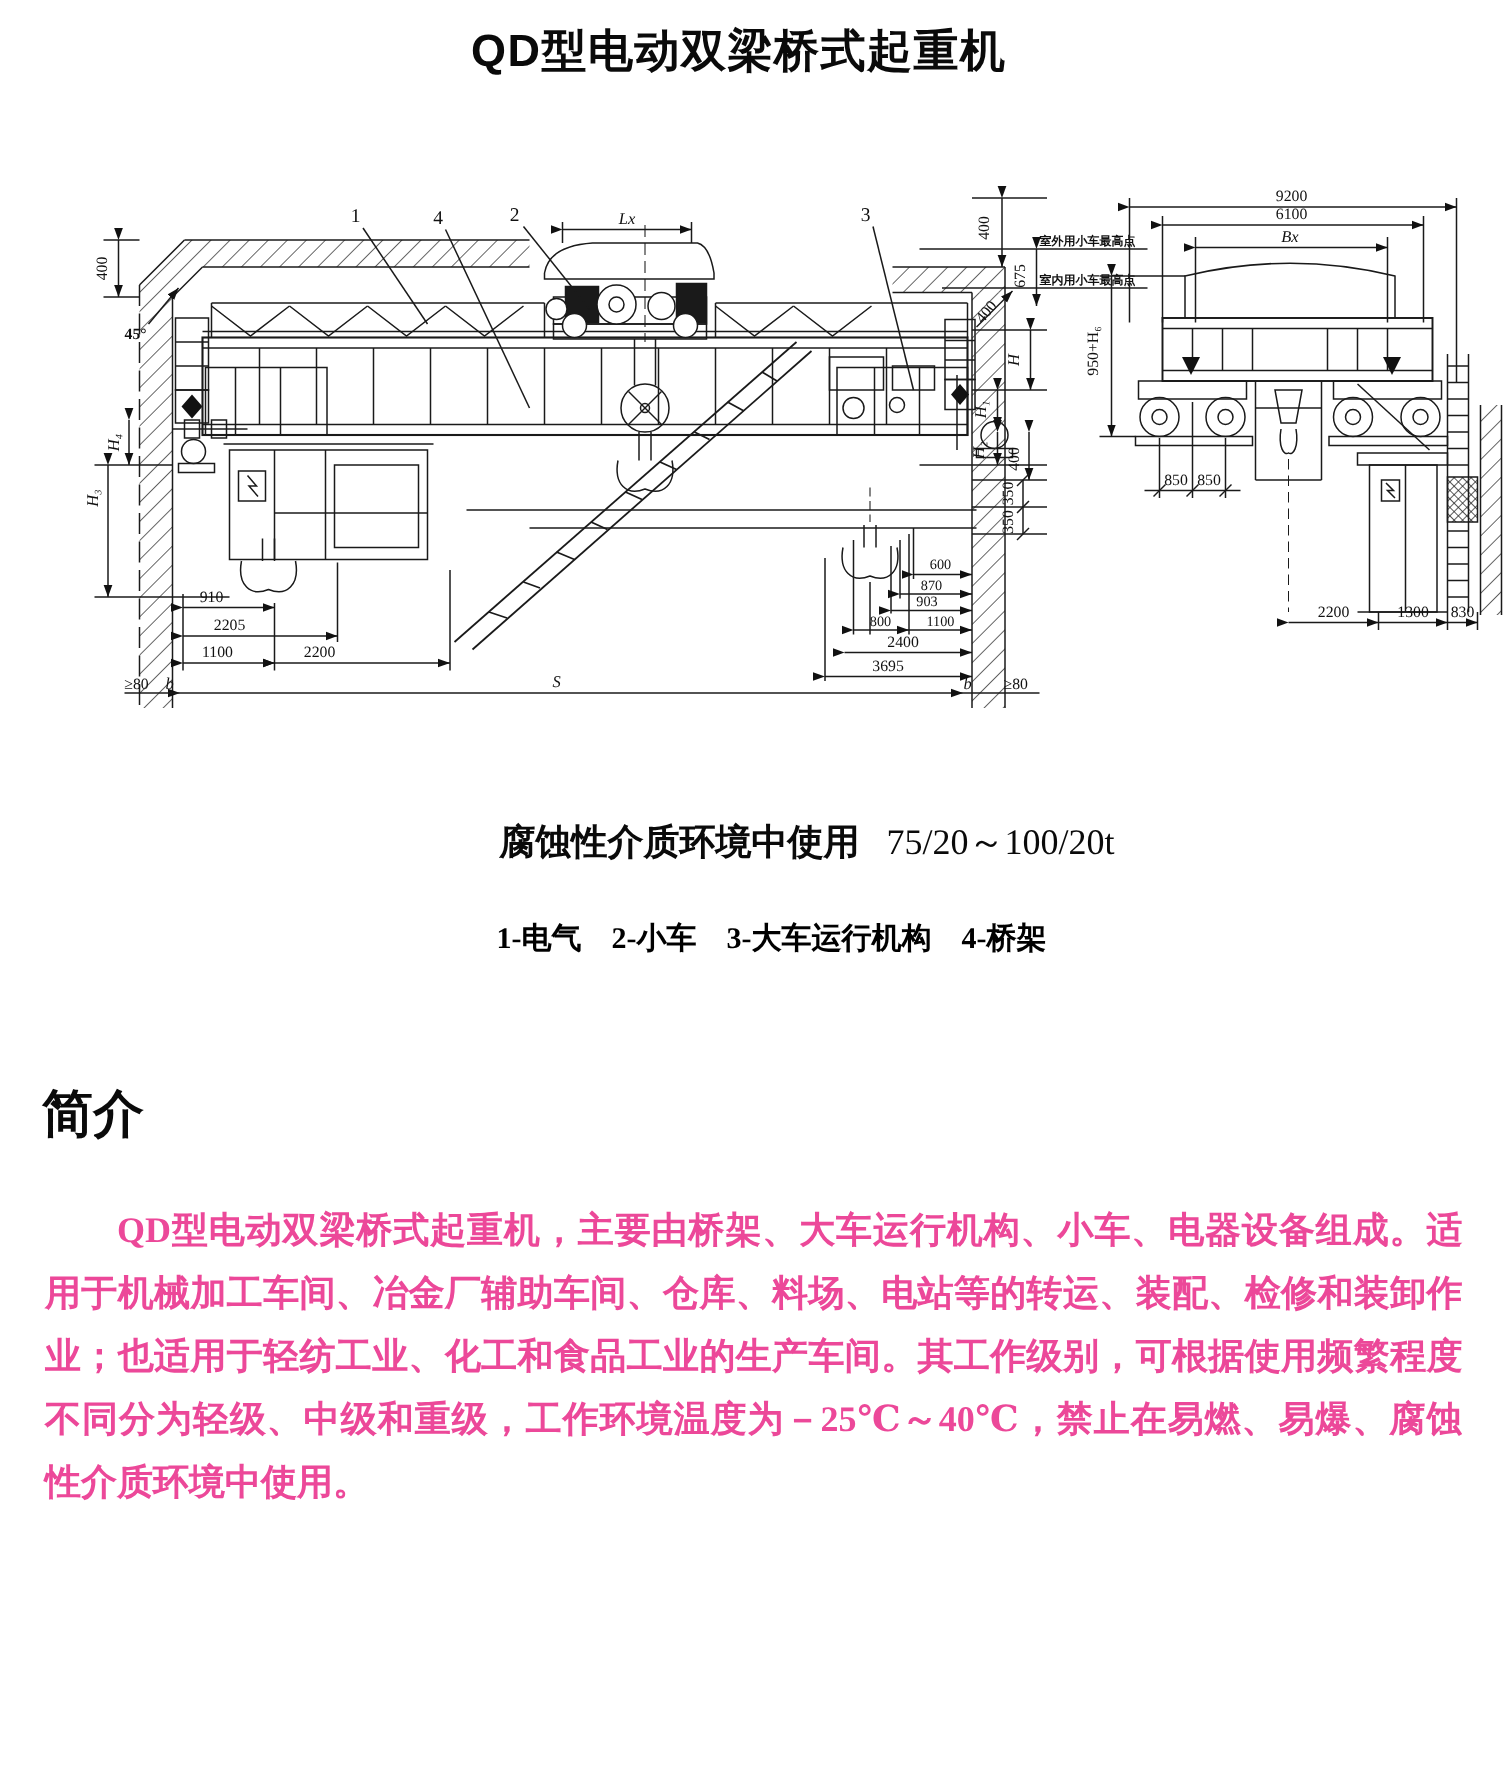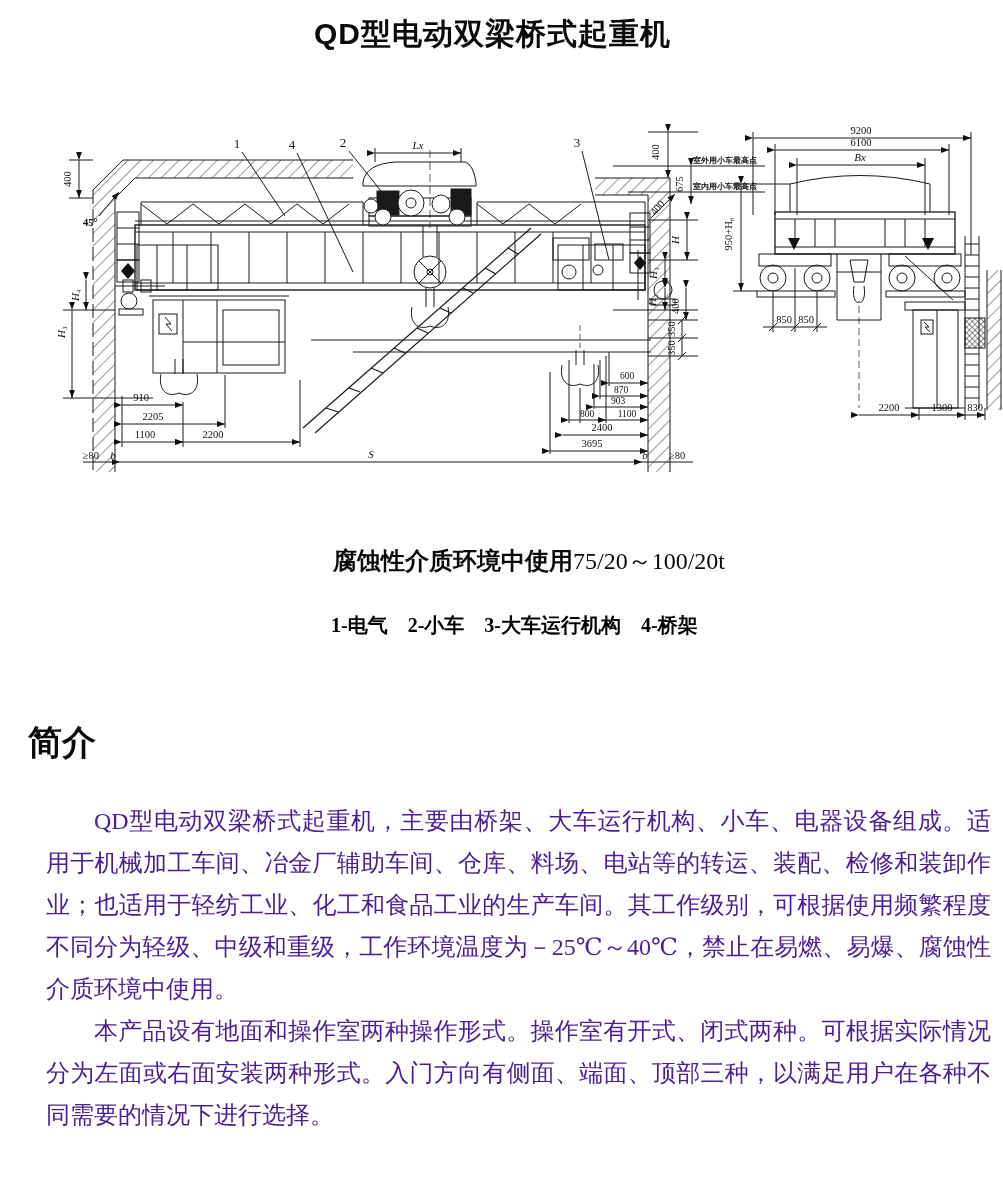--- a/index.html
+++ b/index.html
@@ -4,27 +4,27 @@
 <style>
   html,body{margin:0;padding:0;}
   body{width:1003px;height:1185px;background:#fff;position:relative;overflow:hidden;
        font-family:"Liberation Serif","DejaVu Serif",serif;color:#111;}
   .page-title{position:absolute;left:0;top:14px;width:985px;text-align:center;
       font-family:"Liberation Sans","DejaVu Sans",sans-serif;font-weight:bold;
       font-size:30px;letter-spacing:1px;color:#0a0a0a;}
   .drawing-wrap{position:absolute;left:53px;top:120px;width:950px;height:375px;}
   .fig-caption{position:absolute;left:333px;top:545px;font-size:24px;color:#0a0a0a;white-space:nowrap;}
   .fig-caption .cap-b{font-weight:bold;}
-  .fig-caption .cap-spec{font-weight:normal;}
+  .fig-caption .cap-spec{margin-left:18px;font-weight:normal;}
   .fig-legend{position:absolute;left:331px;top:612px;font-size:20px;font-weight:bold;color:#000000;white-space:nowrap;}
   .section-heading{position:absolute;left:28px;top:720px;
       font-family:Liberation Mono, monospace;
       font-size:34px;font-weight:bold;color:#0a0a0a;}
-  .body-text{position:absolute;left:46px;top:800px;width:945px;font-size:24px;
-      line-height:42px;text-align:justify;color:#4c1d95;}
+  .body-text{position:absolute;left:30px;top:800px;width:945px;font-size:24px;
+      line-height:42px;text-align:justify;color:#ec4899;font-weight:bold;}
   .body-text p{margin:0;text-indent:2em;}
   svg text{font-family:"Liberation Serif","DejaVu Serif",serif;fill:#111;}
   .dim{font-size:10.5px;}
   .dim-sm{font-size:9.5px;}
   .dim-it{font-size:11px;font-style:italic;}
   .callout{font-size:13px;}
   .note{font-size:8px;font-weight:bold;}
 </style>
 </head>
 <body>
@@ -473,14 +473,13 @@
 <div class="fig-caption">
   <span class="cap-b">腐蚀性介质环境中使用</span><span class="cap-spec">75/20～100/20t</span>
 </div>
 
 <div class="fig-legend">1-电气　2-小车　3-大车运行机构　4-桥架</div>
 
 <div class="section-heading">简介</div>
 
 <div class="body-text">
   <p>QD型电动双梁桥式起重机，主要由桥架、大车运行机构、小车、电器设备组成。适用于机械加工车间、冶金厂辅助车间、仓库、料场、电站等的转运、装配、检修和装卸作业；也适用于轻纺工业、化工和食品工业的生产车间。其工作级别，可根据使用频繁程度不同分为轻级、中级和重级，工作环境温度为－25℃～40℃，禁止在易燃、易爆、腐蚀性介质环境中使用。</p>
-  <p>本产品设有地面和操作室两种操作形式。操作室有开式、闭式两种。可根据实际情况分为左面或右面安装两种形式。入门方向有侧面、端面、顶部三种，以满足用户在各种不同需要的情况下进行选择。</p>
 </div>
 
 </body></html>

